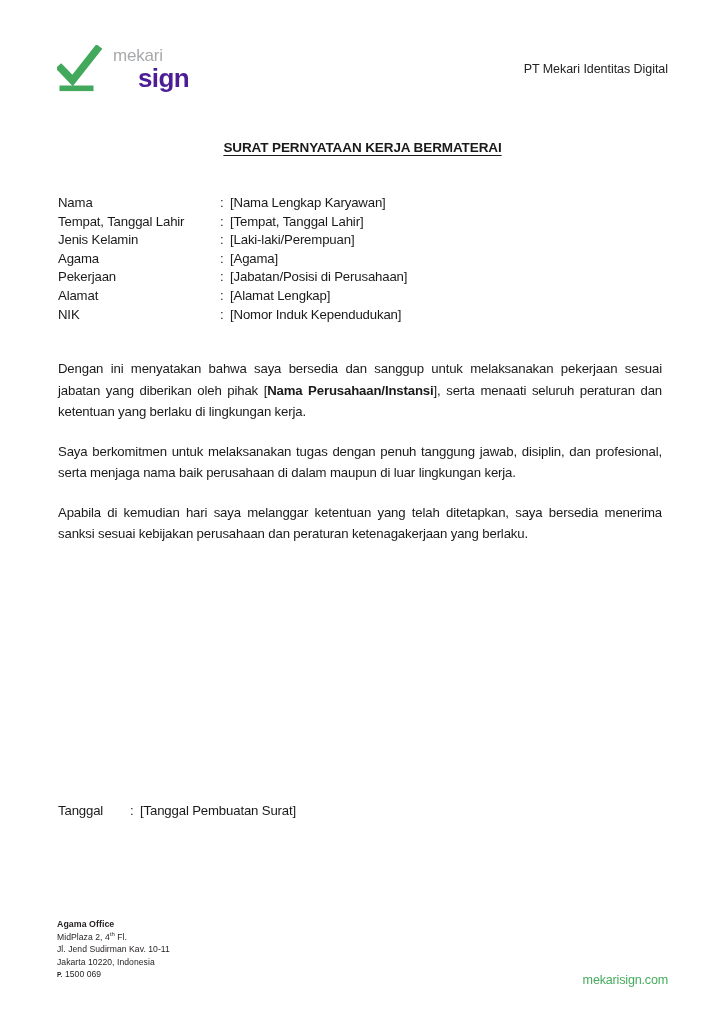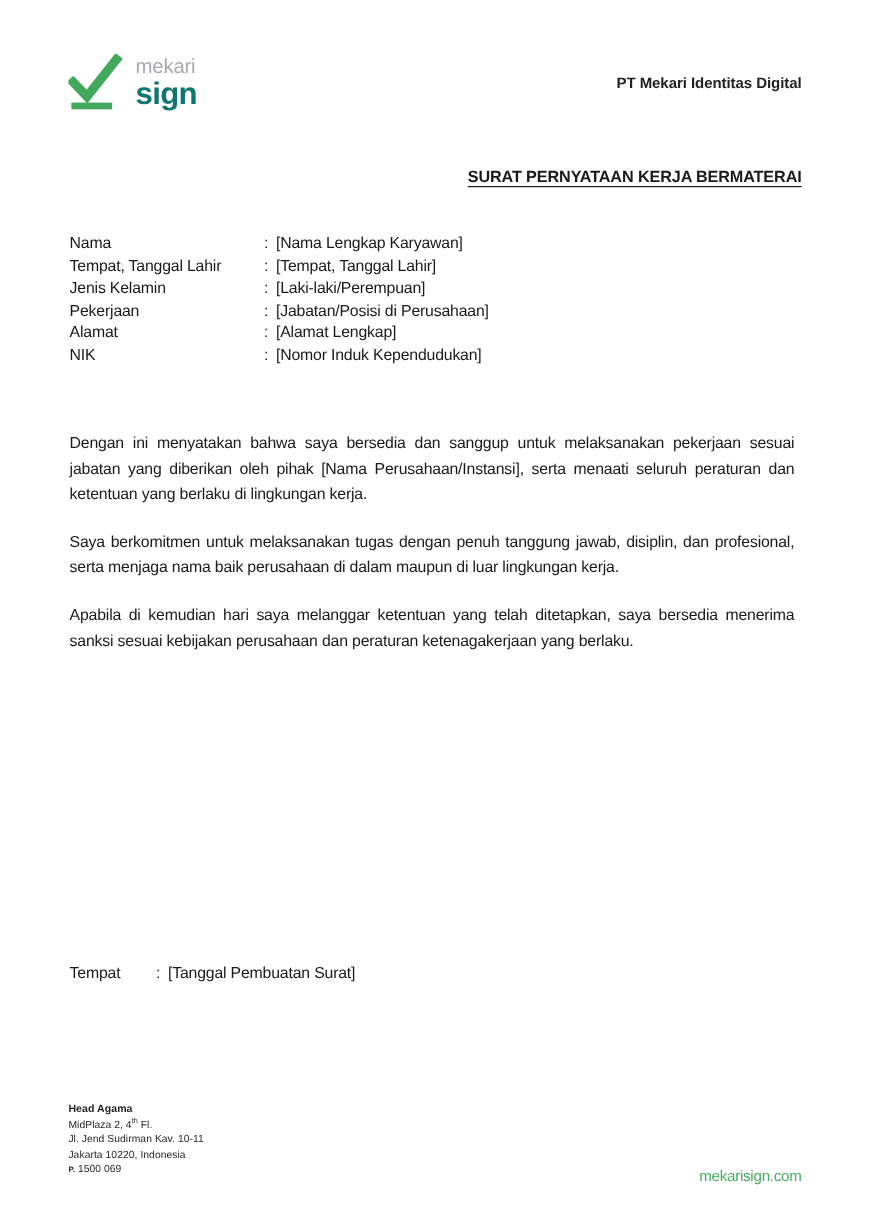--- a/index.html
+++ b/index.html
@@ -53,38 +53,39 @@
   }
   .logo-word-top {
     font-size: 17px;
     color: #a7a9ac;
     letter-spacing: -0.2px;
     margin-bottom: 1px;
   }
   .logo-word-bottom {
     font-size: 26px;
     font-weight: bold;
-    color: #0f766e;
+    color: #4c1d95;
     letter-spacing: -0.6px;
+    margin-left: 25px;
   }
   .company-name {
     font-size: 12.5px;
-    font-weight: bold;
+    font-weight: normal;
     color: #222222;
     letter-spacing: -0.05px;
     white-space: nowrap;
   }
 
   
   .doc-title {
     position: absolute;
     top: 140px;
     left: 57px;
     right: 57px;
-    text-align: right;
+    text-align: center;
     font-size: 13.5px;
     font-weight: bold;
     letter-spacing: -0.1px;
   }
   .doc-title span {
     text-decoration: underline;
     text-underline-offset: 2.5px;
     text-decoration-thickness: 1.4px;
   }
 
@@ -121,21 +122,21 @@
     width: 604px;
   }
   .body-para {
     font-size: 13.2px;
     line-height: 21.5px;
     text-align: justify;
     letter-spacing: -0.15px;
     margin: 0 0 18px 0;
   }
   .body-para:last-child { margin-bottom: 0; }
-  .body-para b { font-weight: normal; }
+  .body-para b { font-weight: bold; }
 
   
   .place-table {
     position: absolute;
     top: 801px;
     left: 58px;
     font-size: 13.2px;
     letter-spacing: -0.15px;
     border-collapse: collapse;
   }
@@ -228,20 +229,25 @@
         <td class="id-label">Tempat, Tanggal Lahir</td>
         <td class="id-colon">:</td>
         <td class="id-value">[Tempat, Tanggal Lahir]</td>
       </tr>
       <tr>
         <td class="id-label">Jenis Kelamin</td>
         <td class="id-colon">:</td>
         <td class="id-value">[Laki-laki/Perempuan]</td>
       </tr>
       <tr>
+        <td class="id-label">Agama</td>
+        <td class="id-colon">:</td>
+        <td class="id-value">[Agama]</td>
+      </tr>
+      <tr>
         <td class="id-label">Pekerjaan</td>
         <td class="id-colon">:</td>
         <td class="id-value">[Jabatan/Posisi di Perusahaan]</td>
       </tr>
       <tr>
         <td class="id-label">Alamat</td>
         <td class="id-colon">:</td>
         <td class="id-value">[Alamat Lengkap]</td>
       </tr>
       <tr>
@@ -254,30 +260,30 @@
 
   <div class="body-block">
     <p class="body-para"><span>Dengan ini menyatakan bahwa saya bersedia dan sanggup untuk melaksanakan pekerjaan sesuai jabatan yang diberikan oleh pihak [</span><b>Nama Perusahaan/Instansi</b><span>], serta menaati seluruh peraturan dan ketentuan yang berlaku di lingkungan kerja.</span></p>
     <p class="body-para">Saya berkomitmen untuk melaksanakan tugas dengan penuh tanggung jawab, disiplin, dan profesional, serta menjaga nama baik perusahaan di dalam maupun di luar lingkungan kerja.</p>
     <p class="body-para">Apabila di kemudian hari saya melanggar ketentuan yang telah ditetapkan, saya bersedia menerima sanksi sesuai kebijakan perusahaan dan peraturan ketenagakerjaan yang berlaku.</p>
   </div>
 
   <table class="place-table">
     <tbody>
       <tr>
-        <td class="pl-label">Tempat</td>
+        <td class="pl-label">Tanggal</td>
         <td class="pl-colon">:</td>
         <td class="pl-value">[Tanggal Pembuatan Surat]</td>
       </tr>
     </tbody>
   </table>
 
   <div class="doc-footer">
     <div class="footer-address">
-      <div class="office-title">Head Agama</div>
+      <div class="office-title">Agama Office</div>
       <div><span>MidPlaza 2, 4</span><sup>th</sup><span> Fl.</span></div>
       <div>Jl. Jend Sudirman Kav. 10-11</div>
       <div>Jakarta 10220, Indonesia</div>
       <div><span class="phone-prefix">P.</span> <span>1500 069</span></div>
     </div>
     <div class="footer-web">mekarisign.com</div>
   </div>
 
 </div>
 

